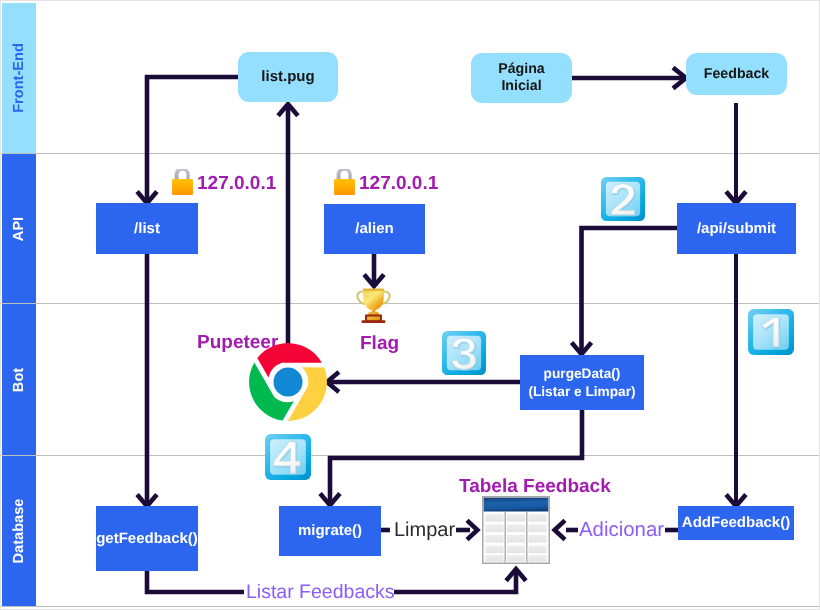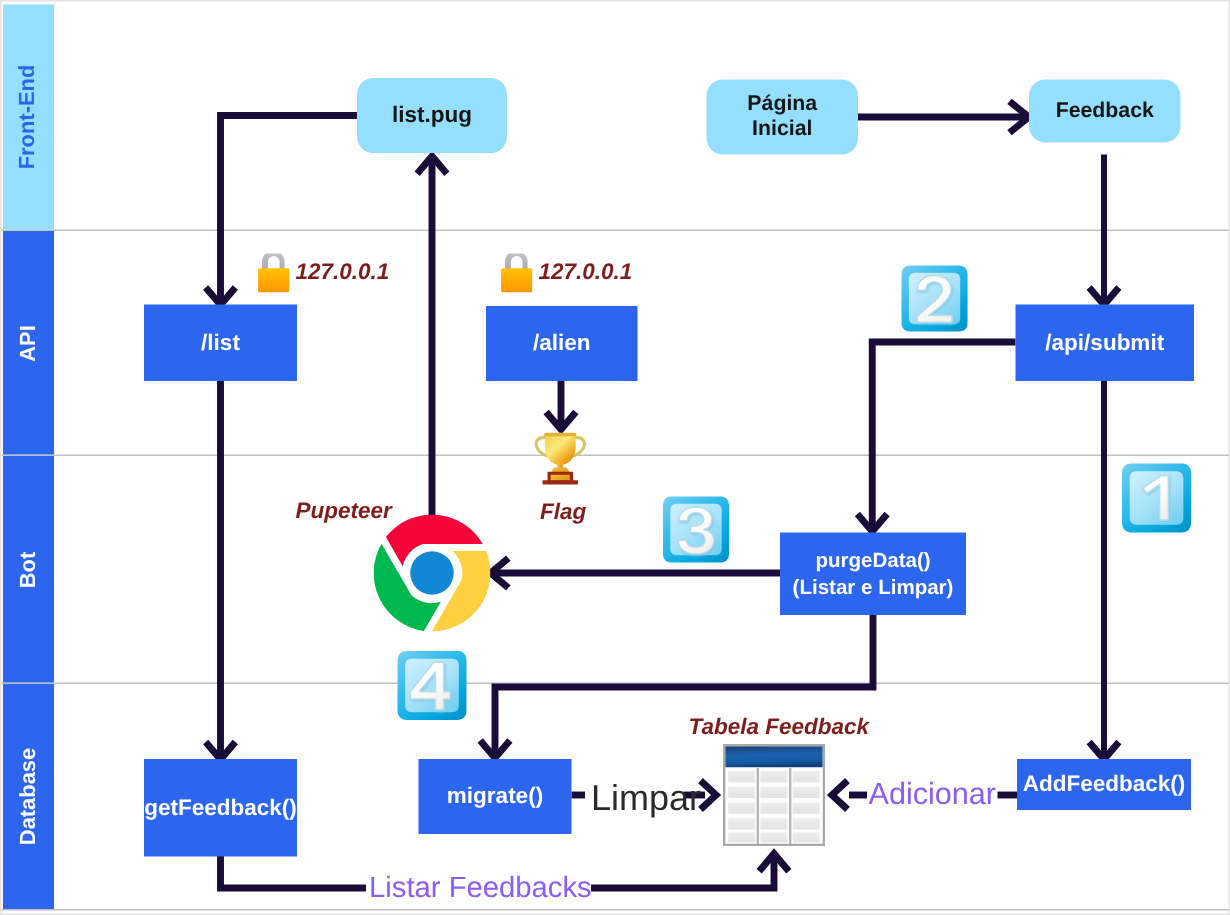--- a/index.html
+++ b/index.html
@@ -6,21 +6,21 @@
   body{width:820px;height:610px;background:#ffffff;font-family:"Liberation Sans",sans-serif;overflow:hidden;-webkit-font-smoothing:antialiased;text-rendering:geometricPrecision;}
   #canvas{position:relative;width:820px;height:610px;background:#fff;transform:translateZ(0);}
   .lane-band{position:absolute;left:2px;width:34px;display:flex;align-items:center;justify-content:center;}
   .lane-label{transform:rotate(-90deg);font-weight:bold;font-size:14.6px;white-space:nowrap;display:block;}
   .lane-line{position:absolute;left:0;width:820px;height:1px;background:#bfbfbf;}
   .node{position:absolute;display:flex;align-items:center;justify-content:center;text-align:center;font-weight:bold;line-height:1.18;}
   .node-rounded{border-radius:11px;background:#93dffd;color:#161616;font-size:14.2px;}
   .node-sq{background:#2c65ee;color:#ffffff;font-size:15px;}
   .ml{white-space:pre-line;}
   .txt{position:absolute;white-space:nowrap;}
-  .lbl-bold{font-weight:bold;color:#7f1d1d;font-size:15px;font-style:italic;}
+  .lbl-bold{font-weight:bold;color:#a21caf;font-size:19px;}
   .lbl-plain{color:#8b5cf6;font-size:19px;}
   svg.ov{position:absolute;left:0;top:0;width:820px;height:610px;pointer-events:none;}
   .emoji{position:absolute;}
 </style>
 </head>
 <body>
 
 <div id="canvas">
   <div style="position:absolute;left:0;top:0;width:820px;height:610px;box-sizing:border-box;border:1.5px solid #e3e3e3;pointer-events:none;z-index:30"></div>
 
@@ -222,21 +222,21 @@
           <rect x="46.5" y="59" width="18" height="6.5"></rect>
       </g>
       <g stroke="#b0b0b0" stroke-width="1.5" fill="none">
         <line x1="23.2" y1="16" x2="23.2" y2="66.5"></line>
           <line x1="44.8" y1="16" x2="44.8" y2="66.5"></line>
       </g>
       <rect x="0.75" y="0.75" width="66.5" height="66.5" fill="none" stroke="#a8a8a8" stroke-width="1.5"></rect>
     </svg>
   </div>
 
-  <div class="txt lbl-plain" style="left:394px;top:519px;color:#2b2b2b;font-size:24px">Limpar</div>
+  <div class="txt lbl-plain" style="left:394px;top:519px;color:#2b2b2b;font-size:20px">Limpar</div>
   <div class="txt lbl-plain" style="left:579px;top:519px;font-size:20.4px">Adicionar</div>
   <div class="txt lbl-plain" style="left:246px;top:581px;font-size:19.5px">Listar Feedbacks</div>
 
   <div class="emoji badge" style="left:747px;top:308px;width:48px;height:48px">
     <svg viewBox="0 0 47 47" width="48" height="48">
       <defs>
         <linearGradient id="kc" x1="0.1" y1="0" x2="0.9" y2="1">
           <stop offset="0" stop-color="#6ccdf1"></stop>
             <stop offset="0.35" stop-color="#35bcec"></stop>
           <stop offset="0.75" stop-color="#05a8df"></stop>

